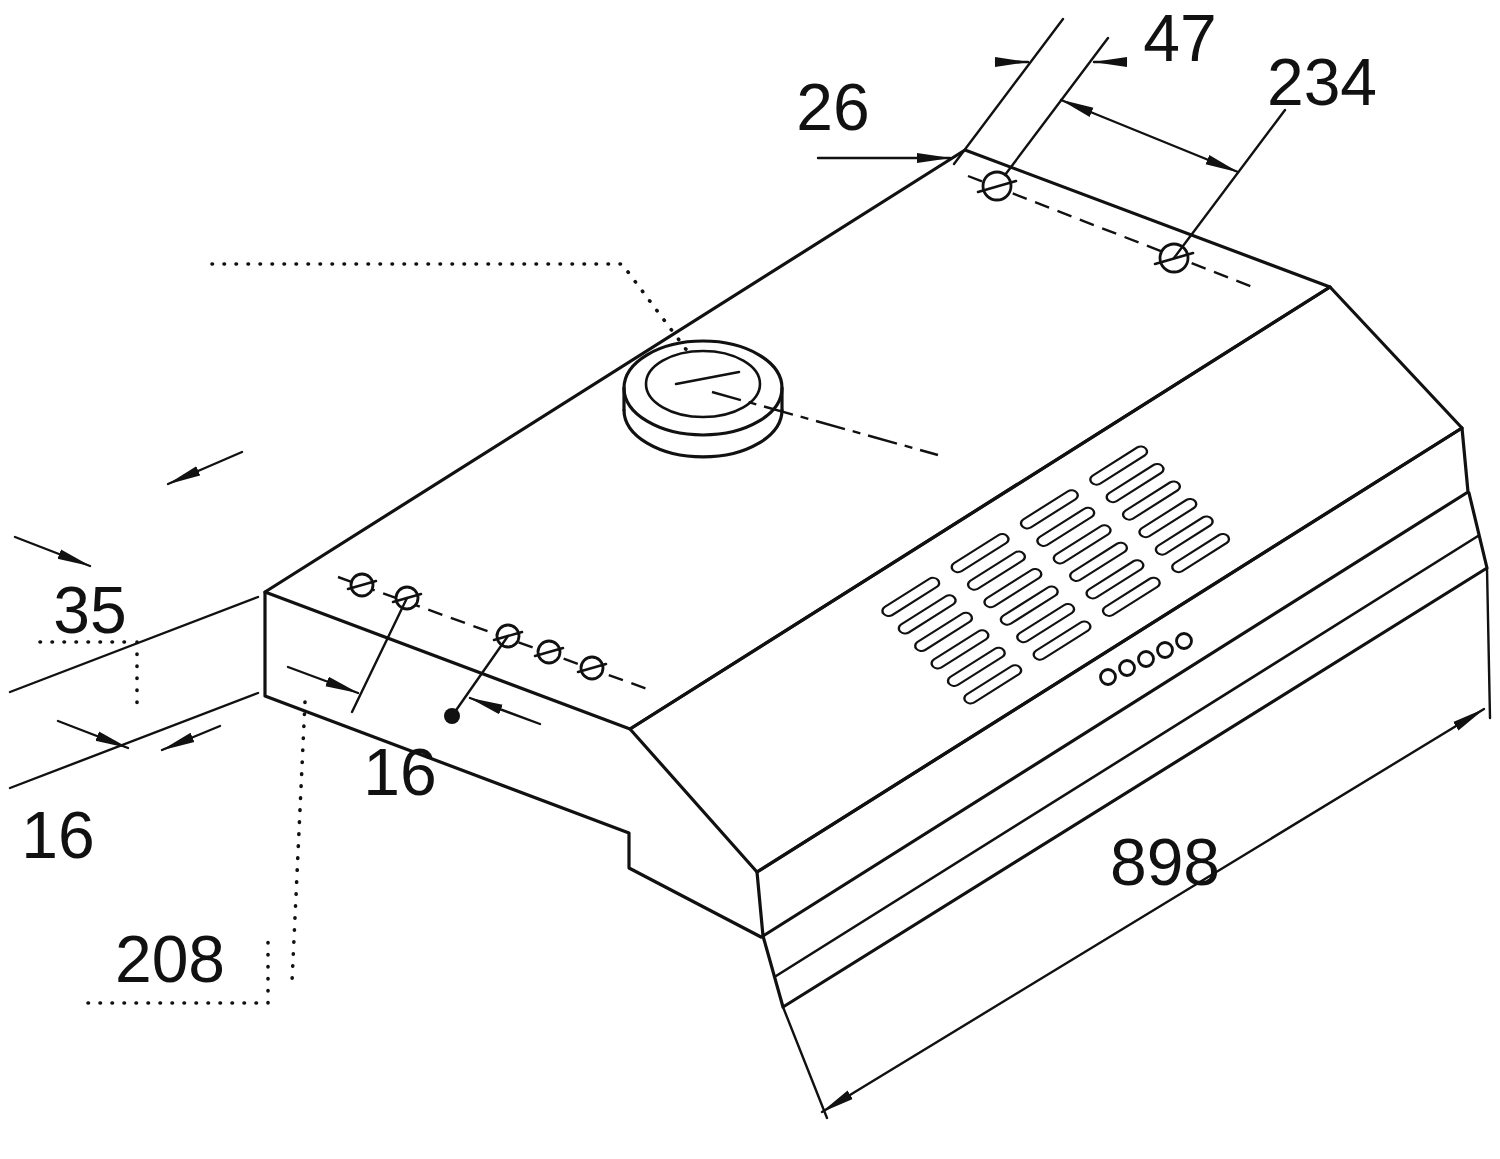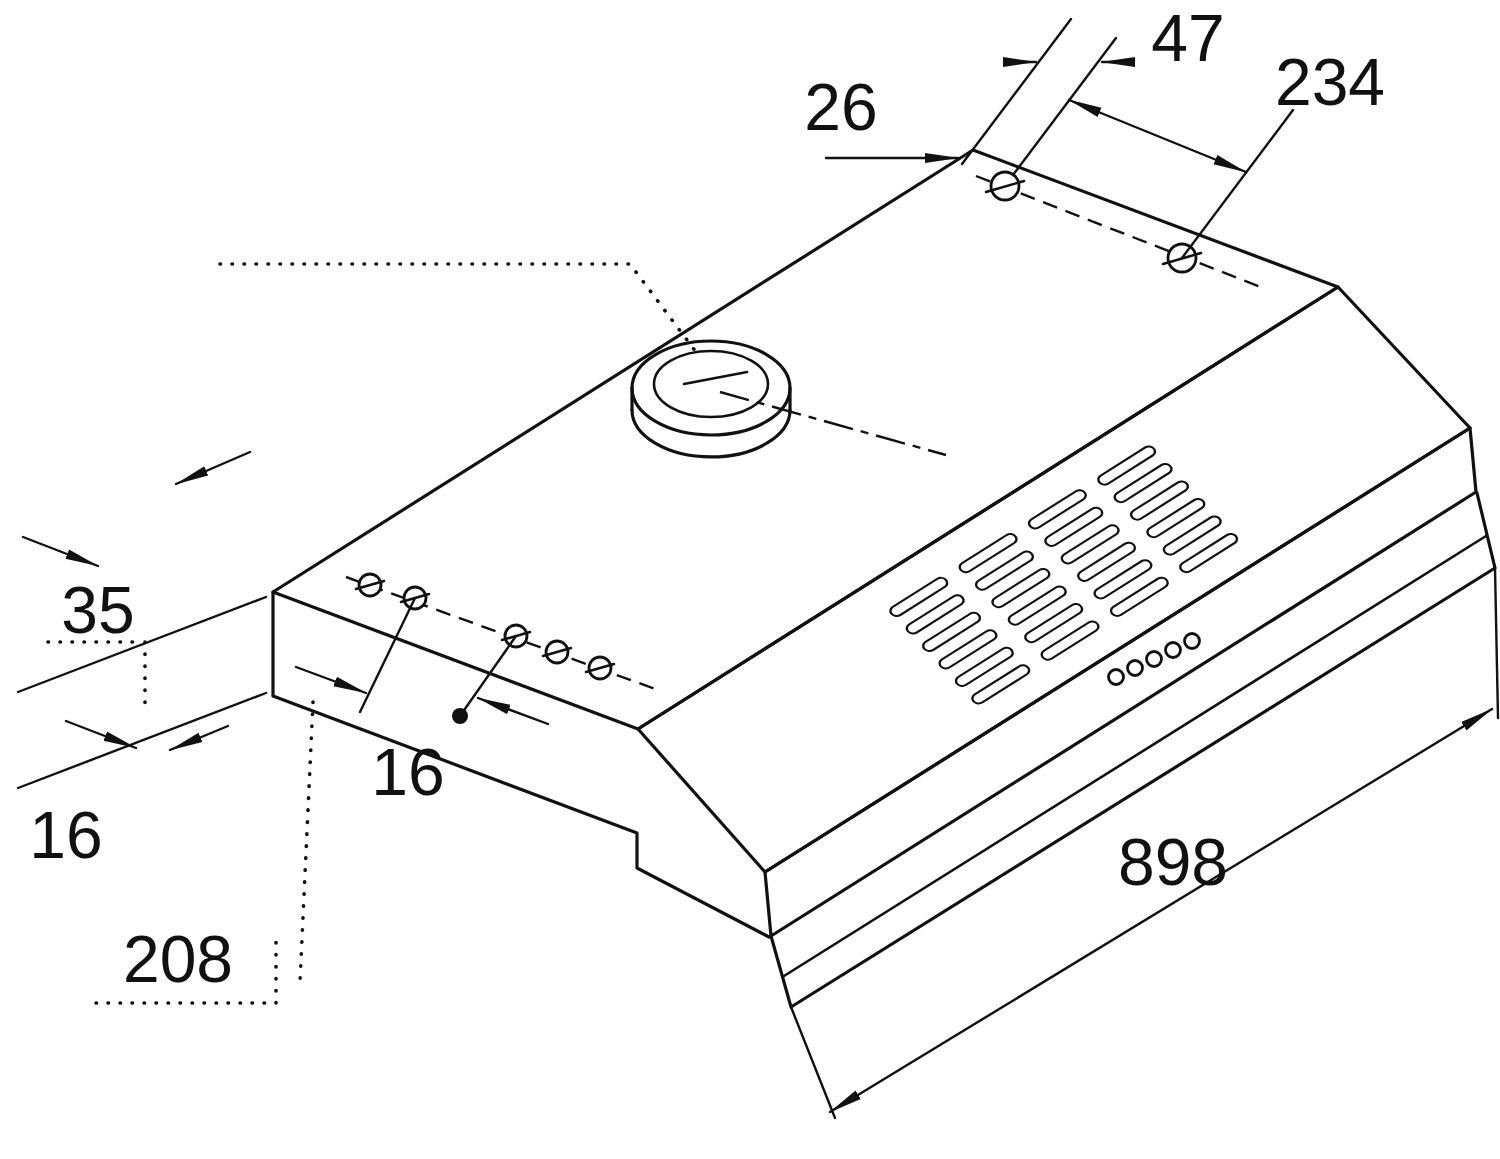--- a/index.html
+++ b/index.html
@@ -2,21 +2,20 @@
 <html><head>
 <meta charset="utf-8">
 <style>
   html, body { margin: 0; padding: 0; background: #ffffff; }
   .stage {
     position: relative;
     width: 1225px;
     height: 1159px;
     background: #ffffff;
     font-family: "Liberation Sans", sans-serif;
-    margin-left: 8px;
   }
   svg { display: block; width: 1500px; height: 1159px; }
   .outline   { stroke: #111111; stroke-width: 3.2; fill: none; stroke-linejoin: round; stroke-linecap: round; }
   .detail    { stroke: #111111; stroke-width: 2.6; fill: none; stroke-linejoin: round; stroke-linecap: round; }
   .hole      { stroke: #111111; stroke-width: 2.8; fill: #ffffff; }
   .slot      { stroke: #111111; stroke-width: 2.2; fill: #ffffff; }
   .dim       { stroke: #111111; stroke-width: 2.4; fill: none; stroke-linecap: round; }
   .dashed    { stroke: #111111; stroke-width: 2.4; fill: none; stroke-dasharray: 15 9; }
   .dashdot   { stroke: #111111; stroke-width: 2.4; fill: none; stroke-dasharray: 30 8 8 8; }
   .dotted    { stroke: #111111; stroke-width: 3.6; fill: none; stroke-linecap: round; stroke-dasharray: 0.5 11.5; }

